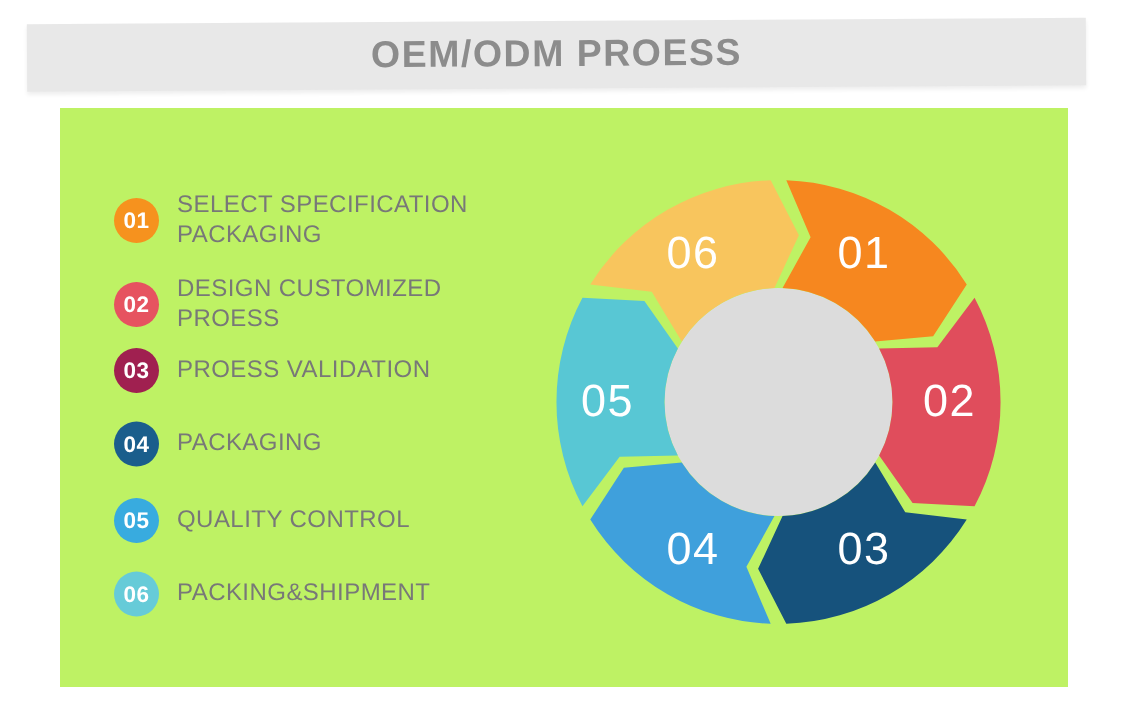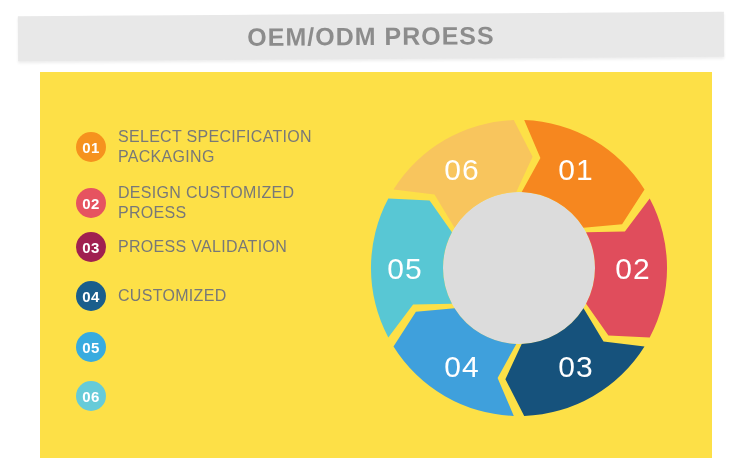--- a/index.html
+++ b/index.html
@@ -10,21 +10,21 @@
   .header-bar{
     position:absolute;left:18px;top:14px;width:706px;height:45px;
     background:#e8e8e8;display:flex;align-items:center;justify-content:center;
     transform:rotate(-0.35deg);box-shadow:0 2px 3px rgba(0,0,0,0.07);
   }
   .page-title{
     color:#8c8c8c;font-size:25px;font-weight:bold;letter-spacing:1px;
   }
   .panel{
     position:absolute;left:40px;top:72px;width:672px;height:386px;
-    background:#fde047;
+    background:#bef264;
   }
   .legend{position:absolute;left:0;top:0;width:310px;height:100%;}
   .legend-row{
     position:absolute;left:36px;display:flex;align-items:center;gap:12px;min-height:30px;
   }
   .legend-row:nth-child(1){top:55px;}
   .legend-row:nth-child(2){top:111px;}
   .legend-row:nth-child(3){top:160px;}
   .legend-row:nth-child(4){top:209px;}
   .legend-row:nth-child(5){top:260px;}
@@ -68,27 +68,29 @@
       <div class="legend-row">
         <span class="badge" style="background: rgb(230, 83, 96);">02</span>
         <span class="legend-label">DESIGN CUSTOMIZED PROESS</span>
       </div>
       <div class="legend-row">
         <span class="badge" style="background: rgb(160, 32, 80);">03</span>
         <span class="legend-label">PROESS VALIDATION</span>
       </div>
       <div class="legend-row">
         <span class="badge" style="background: rgb(26, 94, 140);">04</span>
-        <span class="legend-label">CUSTOMIZED</span>
+        <span class="legend-label">PACKAGING</span>
       </div>
       <div class="legend-row">
         <span class="badge" style="background: rgb(56, 171, 223);">05</span>
+        <span class="legend-label">QUALITY CONTROL</span>
       </div>
       <div class="legend-row">
         <span class="badge" style="background: rgb(102, 203, 216);">06</span>
+        <span class="legend-label">PACKING&amp;SHIPMENT</span>
       </div>
     </div>
 
     <svg id="wheel" class="wheel" viewBox="0 0 330 330">
       <circle class="wheel-hole" cx="164" cy="173" r="76"></circle>
     <path d="M169.2 25.1 A148 148 0 0 1 289.5 94.6 L267.1 129.2 L228.5 132.7 A76 76 0 0 0 166.7 97.0 L185.4 63.1 Z" fill="#F6871F"></path>
         <text x="221.0" y="74.3" class="wheel-num">01</text>
         <path d="M294.7 103.5 A148 148 0 0 1 294.7 242.5 L253.4 240.4 L231.1 208.7 A76 76 0 0 0 231.1 137.3 L269.9 136.5 Z" fill="#E04D5C"></path>
         <text x="278.0" y="173.0" class="wheel-num">02</text>
         <path d="M289.5 251.4 A148 148 0 0 1 169.2 320.9 L150.4 284.2 L166.7 249.0 A76 76 0 0 0 228.5 213.3 L248.5 246.5 Z" fill="#16527C"></path>

